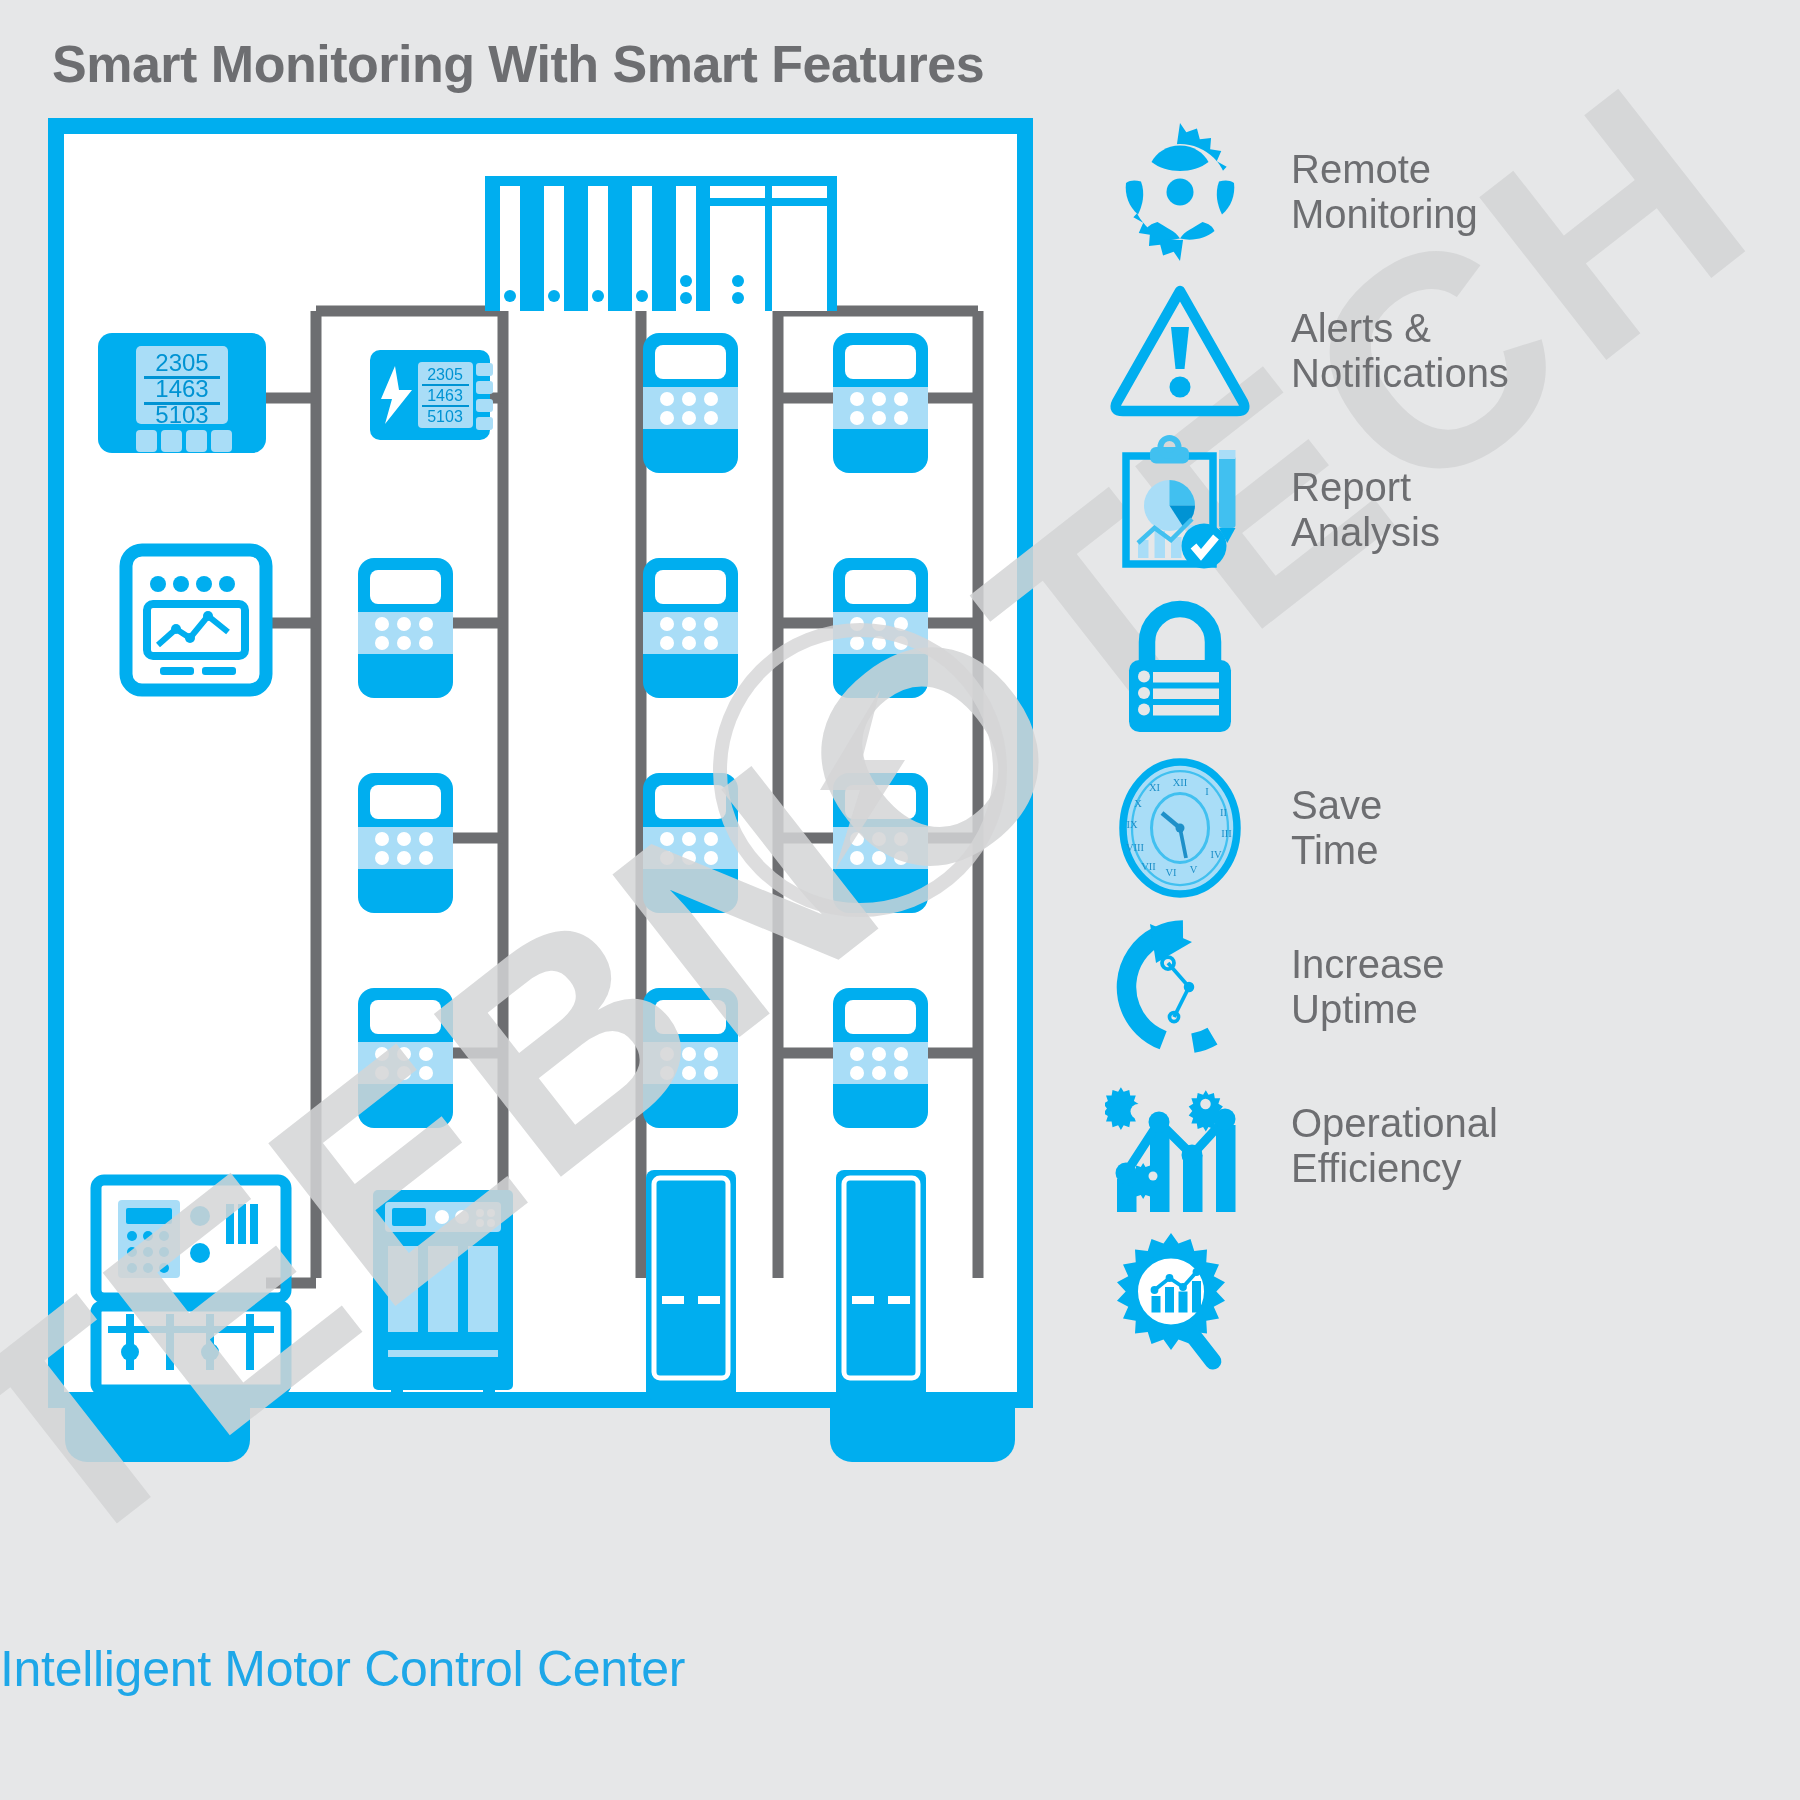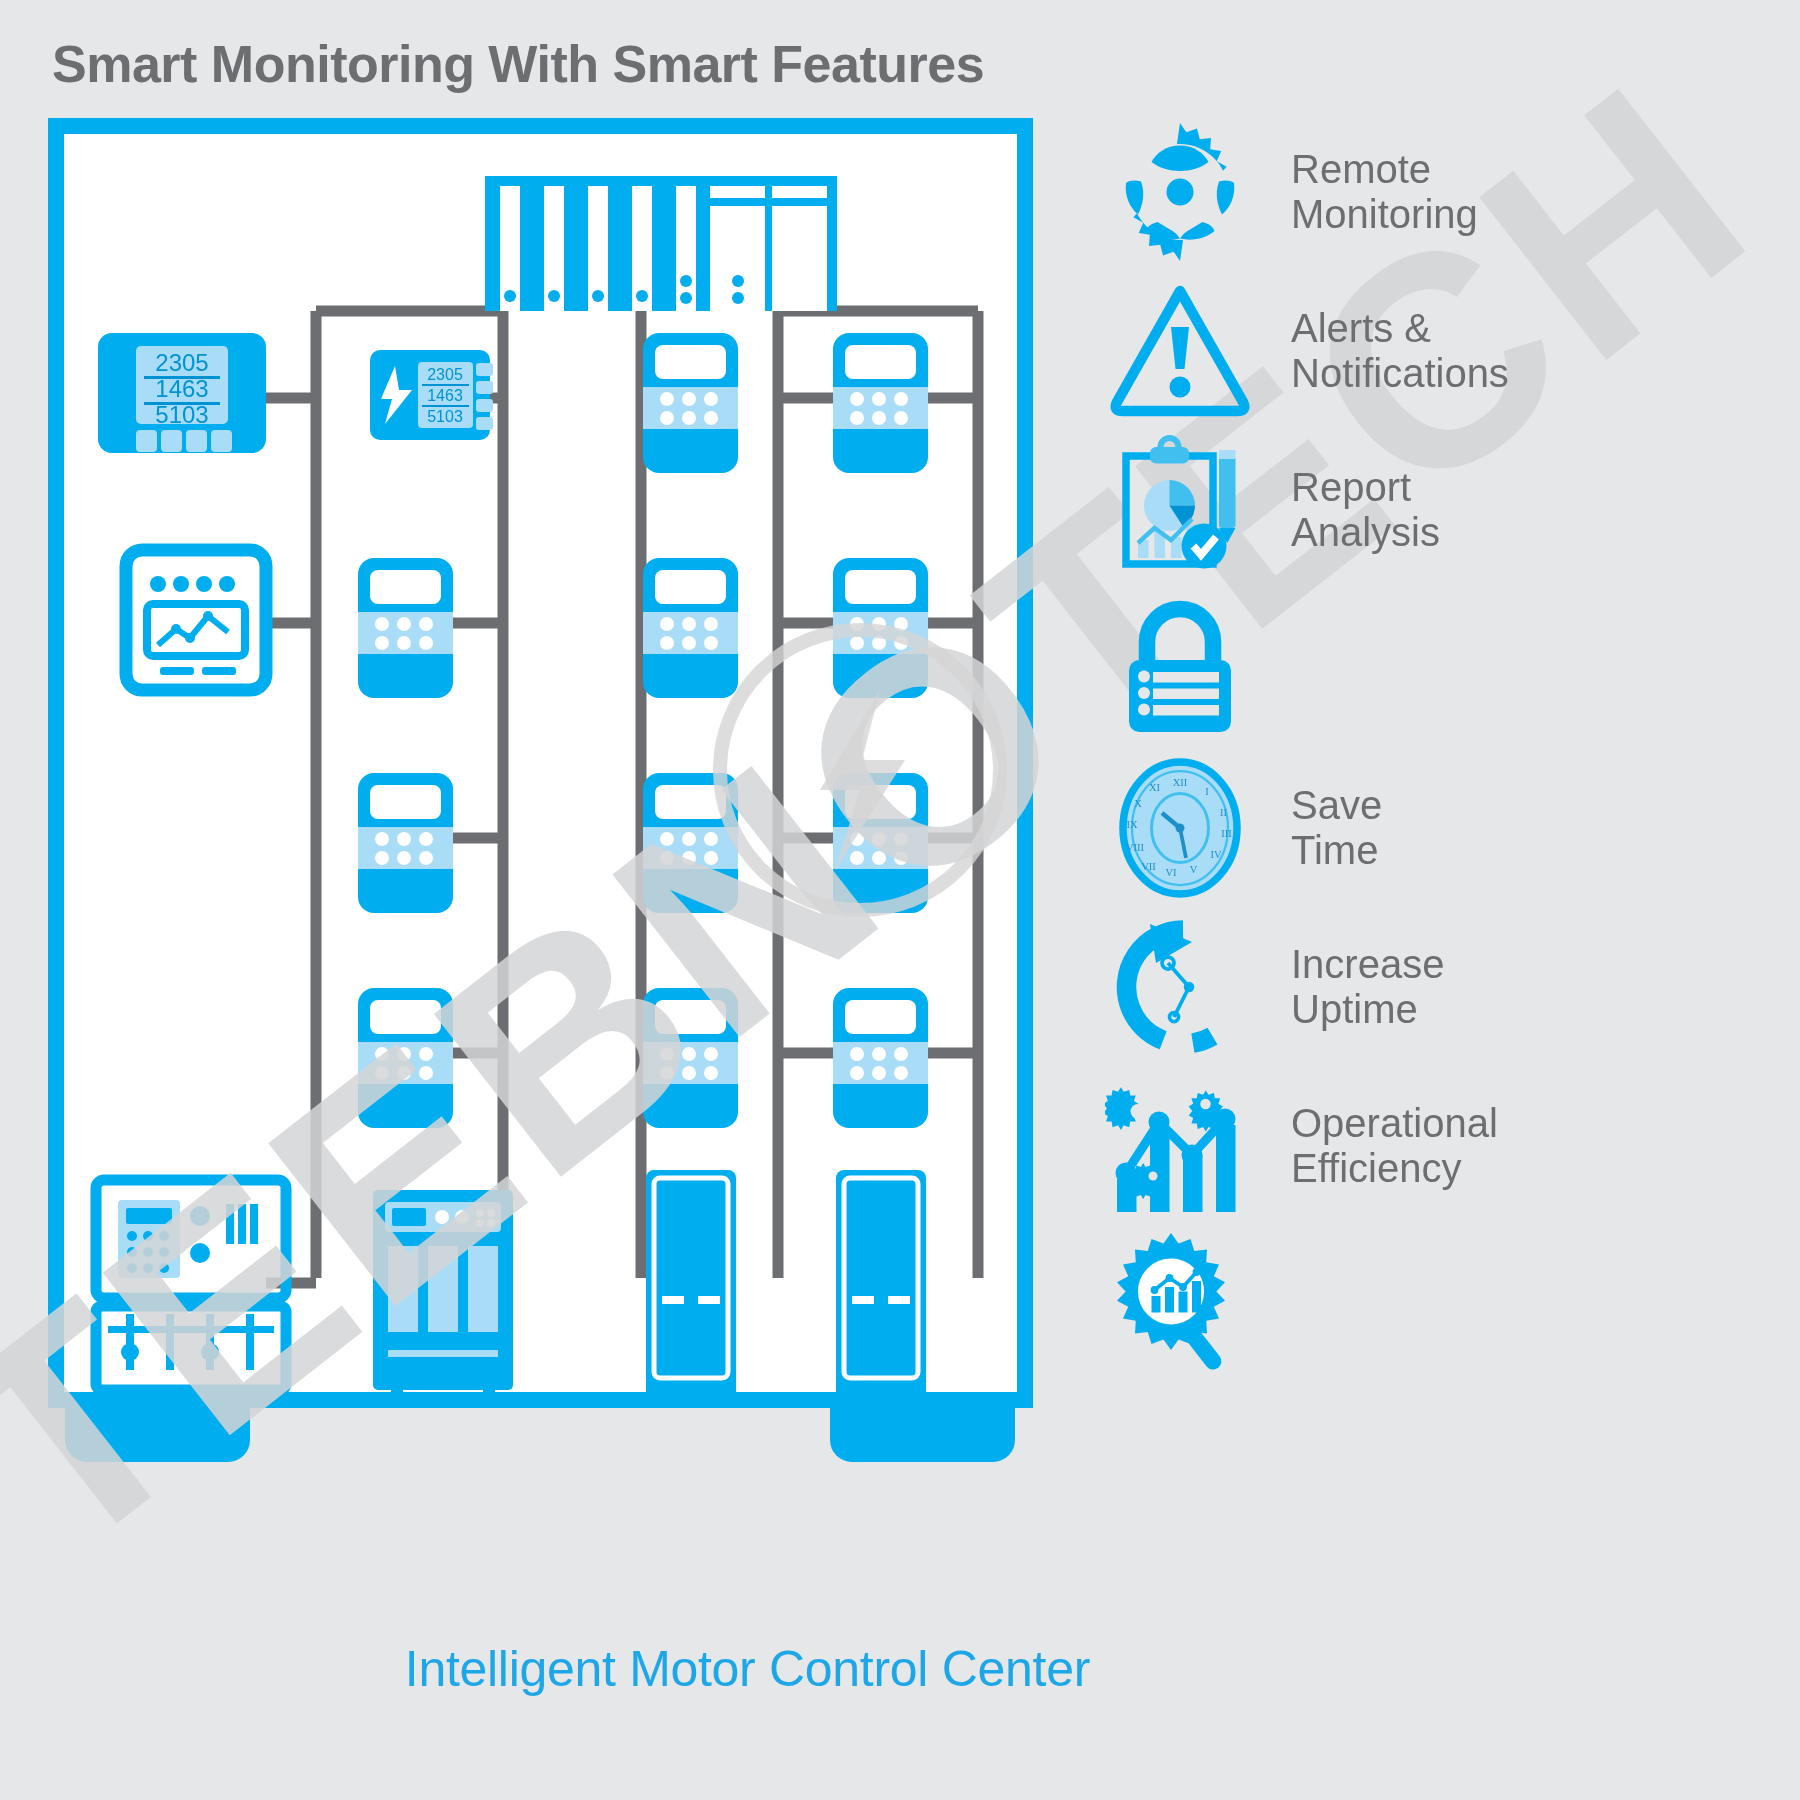--- a/index.html
+++ b/index.html
@@ -26,21 +26,21 @@
     position:absolute;left:48px;top:118px;width:985px;height:1290px;
     border:16px solid #00aeef;background:#ffffff;box-sizing:border-box;z-index:2;
   }
   .cab-foot{
     position:absolute;background:#00aeef;height:60px;width:185px;
     border-radius:0 0 22px 22px;z-index:1;
   }
   #cab-foot-left{left:65px;top:1402px;}
   #cab-foot-right{left:830px;top:1402px;}
   #cabinet-caption{
-    position:absolute;left:0;top:1640px;width:1090px;text-align:right;
+    position:absolute;left:0;top:1640px;width:1090px;text-align:left;
     font-size:50px;color:#1ea7e8;z-index:6;letter-spacing:-0.3px;
   }
   
   #wires{position:absolute;left:48px;top:118px;width:985px;height:1290px;z-index:3;}
   
   #devices{position:absolute;left:48px;top:118px;width:985px;height:1290px;z-index:4;}
   
   #sidebar{
     position:absolute;left:1085px;top:112px;width:700px;z-index:6;
   }

